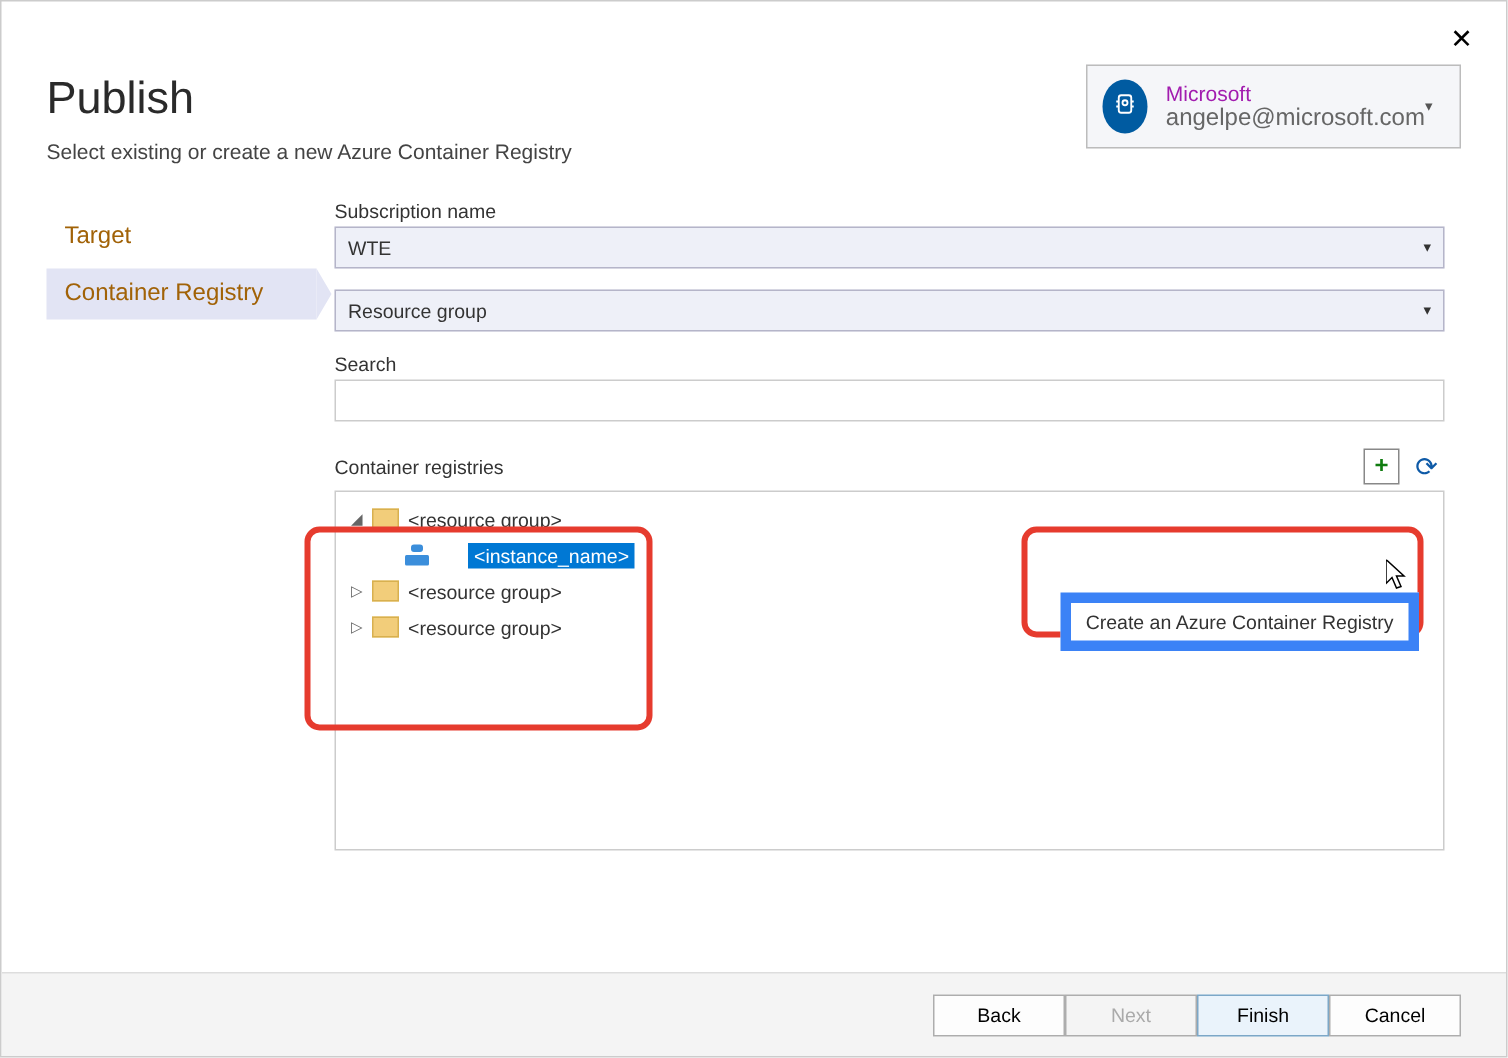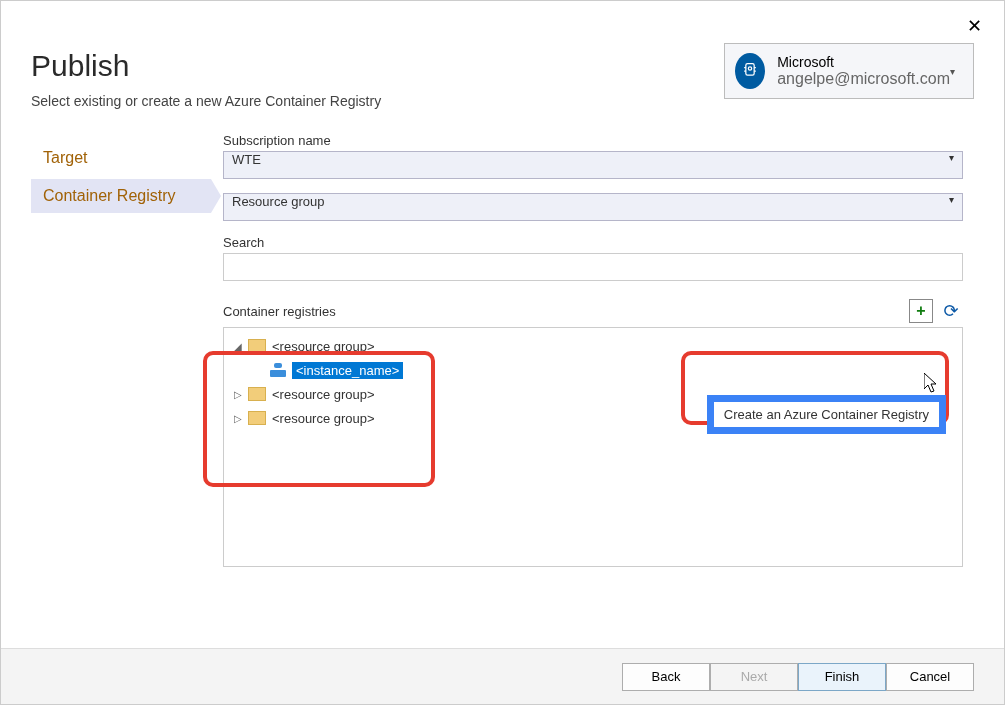--- a/index.html
+++ b/index.html
@@ -4,43 +4,43 @@
 <style>
   * { box-sizing: border-box; margin: 0; padding: 0; font-family: "Segoe UI", Tahoma, sans-serif; }
   body { background: #fff; width: 1005px; height: 705px; border: 1px solid #ccc; position: relative; overflow: hidden; }
   .close-x { position: absolute; top: 14px; right: 22px; font-size: 18px; cursor: pointer; }
   .header { padding: 48px 30px 10px 30px; }
   .header h1 { font-size: 30px; font-weight: 300; color: #2a2a2a; }
   .header .sub { font-size: 14px; color: #444; margin-top: 10px; }
   .account-box { position: absolute; top: 42px; right: 30px; width: 250px; height: 56px; border: 1px solid #bcbcbc; background: #f5f6f9; display: flex; align-items: center; padding: 4px 18px 4px 10px; cursor: pointer; }
   .account-box .avatar { width: 36px; height: 36px; border-radius: 50%; background: #005ba1; display: flex; align-items: center; justify-content: center; color: #fff; }
   .account-box .txt { margin-left: 12px; flex: 1; }
-  .account-box .name { font-size: 14px; color: #000000; }
+  .account-box .name { font-size: 14px; color: #a21caf; }
   .account-box .email { font-size: 16px; color: #666; }
   .account-box .dd { font-size: 10px; color: #555; }
   .body { display: flex; padding: 12px 30px 0 30px; }
   .steps { width: 180px; padding-top: 10px; }
   .step { padding: 8px 12px; font-size: 16px; color: #a16207; margin-bottom: 4px; cursor: pointer; }
   .step.active { background: #e2e4f4; position: relative; }
   .step.active::after { content: ""; position: absolute; right: -10px; top: 50%; transform: translateY(-50%); border-left: 10px solid #e2e4f4; border-top: 17px solid transparent; border-bottom: 17px solid transparent; }
   .form { flex: 1; margin-left: 12px; }
   .field-label { font-size: 13px; color: #333; margin-bottom: 3px; margin-top: 2px; }
-  .combo { width: 740px; height: 28px; border: 1px solid #b5b5c9; background: #eef0f8; display: flex; align-items: flex-start; padding: 0 8px; font-size: 13px; color: #333; margin-bottom: 14px; cursor: pointer; }
+  .combo { width: 740px; height: 28px; border: 1px solid #b5b5c9; background: #eef0f8; display: flex; align-items: center; padding: 0 8px; font-size: 13px; color: #333; margin-bottom: 14px; cursor: pointer; }
   .combo .arrow { margin-left: auto; font-size: 10px; }
   .textbox { width: 740px; height: 28px; border: 1px solid #ccc; background: #fff; padding: 0 8px; font-size: 13px; margin-bottom: 14px; }
   .tree-header-row { display: flex; align-items: center; width: 740px; margin-top: 4px; }
   .tree-header-row .lbl { font-size: 13px; color: #333; }
   .tree-header-row .spacer { flex: 1; }
   .icon-btn { width: 24px; height: 24px; border: 1px solid #888; display: flex; align-items: center; justify-content: center; cursor: pointer; background: #fff; font-size: 16px; color: #107c10; font-weight: bold; }
   .refresh-btn { width: 24px; height: 24px; display: flex; align-items: center; justify-content: center; cursor: pointer; color: #0e5aa7; font-size: 18px; margin-left: 6px; }
   .tree-box { width: 740px; height: 240px; border: 1px solid #ccc; background: #fff; margin-top: 4px; padding: 6px 4px; overflow: auto; }
   .tree-node { display: flex; align-items: center; height: 24px; font-size: 13px; color: #333; padding-left: 6px; cursor: pointer; }
   .tree-node .exp { width: 14px; color: #666; font-size: 10px; }
   .tree-node .folder { width: 18px; height: 14px; background: #f2cd7a; border: 1px solid #d8b04f; margin-right: 6px; }
-  .tree-child { display: flex; align-items: center; height: 24px; font-size: 13px; padding-left: 42px; cursor: pointer; }
+  .tree-child { display: flex; align-items: center; height: 24px; font-size: 13px; padding-left: 42px; cursor: pointer; gap: 20px; }
   .tree-child .inst-icon { width: 16px; height: 14px; margin-right: 6px; position: relative; }
   .tree-child .inst-icon::before { content: ""; position: absolute; top:0; left:4px; width:8px; height:5px; background:#3b8edb; border-radius:2px; }
   .tree-child .inst-icon::after { content:""; position:absolute; bottom:0; left:0; width:16px; height:7px; background:#3b8edb; border-radius:1px; }
   .tree-child .lbl-sel { background: #0078d4; color: #fff; padding: 1px 4px; }
   .highlight-left { position: absolute; top: 350px; left: 202px; width: 232px; height: 136px; border: 4px solid #e63b2e; border-radius: 10px; pointer-events: none; }
   .highlight-right { position: absolute; top: 350px; right: 55px; width: 268px; height: 74px; border: 4px solid #e63b2e; border-radius: 10px; pointer-events: none; }
   .tooltip { position: absolute; top: 394px; right: 58px; border: 7px solid #3b82f6; background: #fff; padding: 5px 10px; font-size: 13px; color: #333; }
   .cursor-img { position: absolute; top: 372px; right: 64px; font-size: 16px; pointer-events:none; }
   .footer { position: absolute; bottom: 0; left: 0; right: 0; height: 56px; background: #f4f4f4; border-top: 1px solid #ddd; display: flex; align-items: center; justify-content: flex-end; padding-right: 30px; }
   .btn { min-width: 88px; height: 28px; border: 1px solid #adadad; background: #fdfdfd; font-size: 13px; cursor: pointer; }

